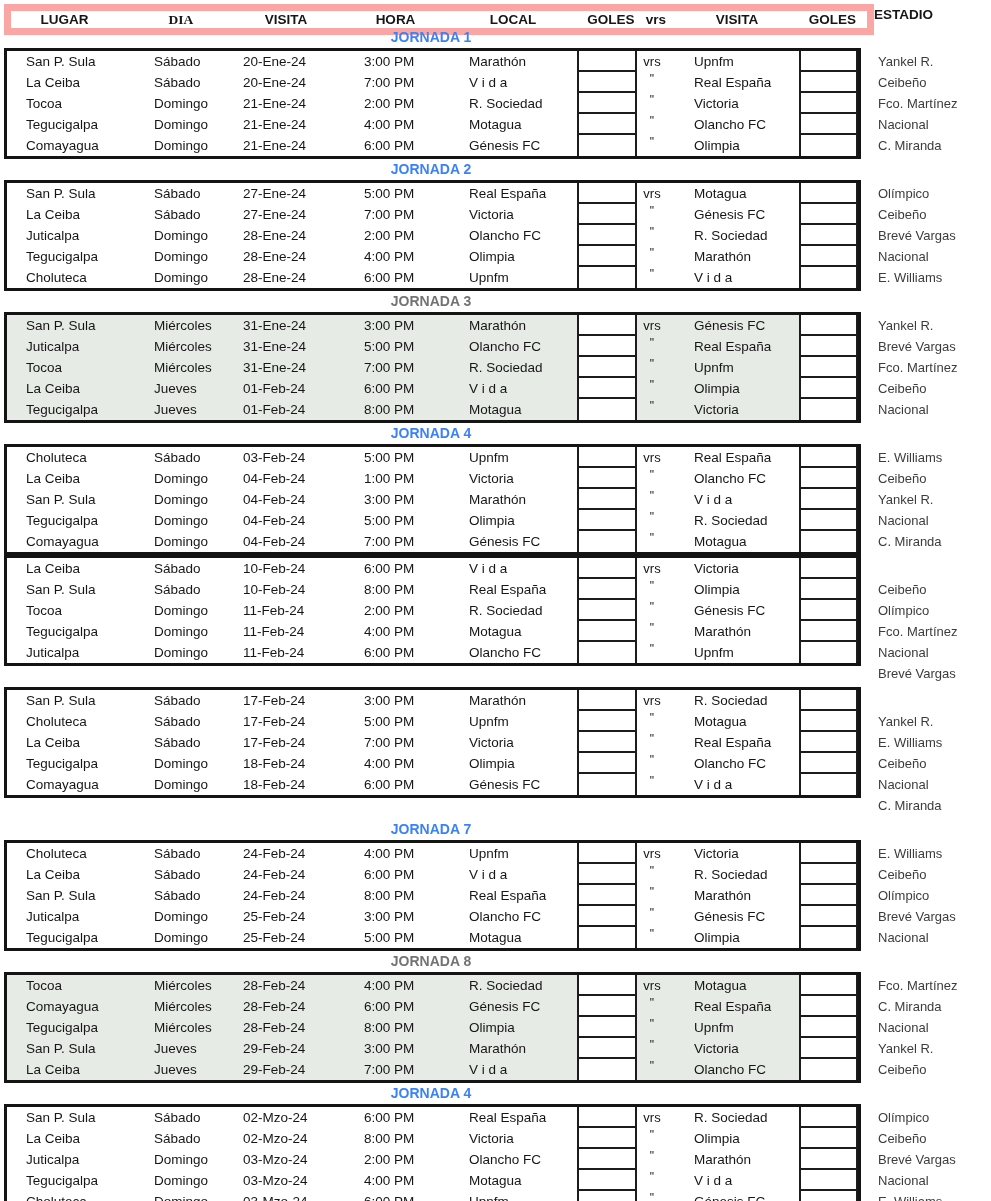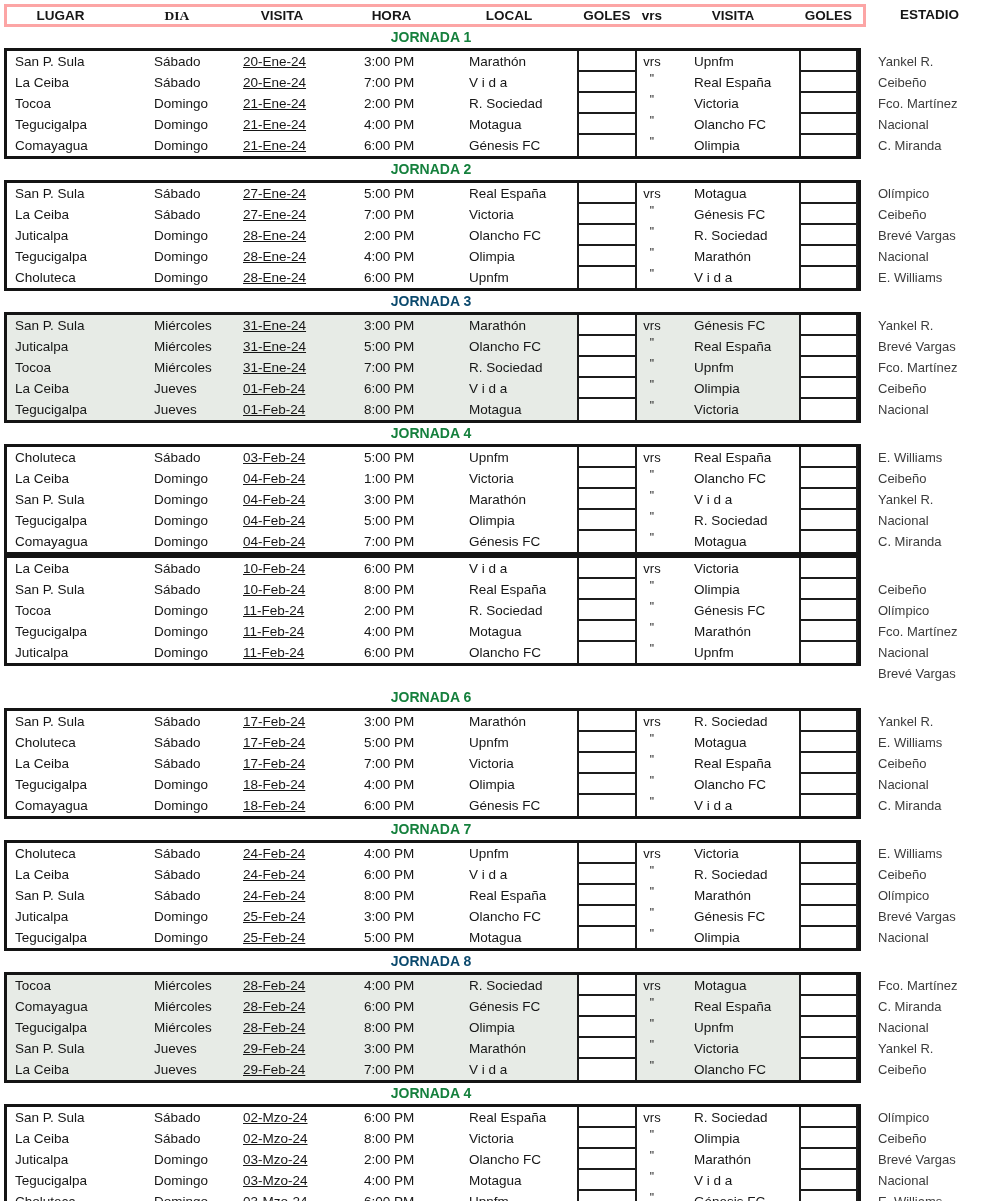--- a/index.html
+++ b/index.html
@@ -8,60 +8,60 @@
     width:991px;height:1201px;
     background:#fff;
     overflow:hidden;
     font-family:"Liberation Sans",sans-serif;
     color:#161616;
   }
   
   .header-box{
     position:absolute;left:4px;top:4px;
     width:856px;height:17px;
-    border:3px solid #fca5a5;
+    border:7px solid #fca5a5;
     display:grid;
     grid-template-columns:147px 88px 122px 105px 108px 60px 30px 132px 59px;
     align-items:center;
     font-weight:bold;font-size:13.5px;line-height:17px;
   }
   .header-box .hc{text-align:center;white-space:nowrap;}
   .hc.h0{transform:translateX(-20px);}
   .hc.h1{transform:translateX(-21px);font-family:Liberation Serif, serif;}
   .hc.h2{transform:translateX(-21px);}
   .hc.h3{transform:translateX(-25px);}
   .hc.h4{transform:translateX(-14px);}
   .hc.h6{text-transform:none;font-weight:bold;}
   .estadio-header{
-    position:absolute;left:900px;top:7px;width:90px;
+    position:absolute;left:874px;top:7px;width:90px;
     font-weight:bold;font-size:13.5px;
   }
   
   .content{position:absolute;left:0;top:27px;width:991px;}
   .jornada{position:relative;width:991px;height:132px;}
   .jtitle{
     width:862px;height:21px;line-height:21px;
-    text-align:center;font-weight:bold;font-size:14px;color:#15803d;
-  }
-  .jtitle.hl{color:#0c4a6e;}
+    text-align:center;font-weight:bold;font-size:14px;color:#3b82f6;
+  }
+  .jtitle.hl{color:#737373;}
   .box{
     position:relative;margin-left:4px;
     width:851px;
     border:3px solid #141414;
     background:#fff;
   }
   .box.hl{background:#e7ebe6;}
   .mrow{
     display:grid;
     grid-template-columns:147px 88px 122px 105px 108px 60px 30px 132px 59px;
     height:21px;align-items:center;
     font-size:13.5px;white-space:nowrap;
   }
-  .c-lugar{padding-left:8px;}
-  .c-fecha{padding-left:1px;text-decoration:underline;}
+  .c-lugar{padding-left:19px;}
+  .c-fecha{padding-left:1px;}
   .c-visita{padding-left:27px;}
   .c-goles{
     height:21px;box-sizing:border-box;
     border-left:2px solid #1c1c1c;border-right:2px solid #1c1c1c;
     border-bottom:2px solid #1c1c1c;
     background:#fff;
   }
   .mrow:last-child .c-goles{border-bottom:none;}
   .c-vrs{text-align:center;font-size:13px;}
   .c-vrs.ditto{font-size:12px;line-height:10px;transform:translateY(-4px);}
@@ -418,21 +418,20 @@
         </div>
         <div class="estadios">
           <div class="estadio-label">Ceibeño</div>
           <div class="estadio-label">Olímpico</div>
           <div class="estadio-label">Fco. Martínez</div>
           <div class="estadio-label">Nacional</div>
           <div class="estadio-label">Brevé Vargas</div>
         </div>
       </div>
       <div class="jornada">
-        <div class="jtitle">JORNADA 6</div>
         <div class="box">
           <div class="mrow">
             <div class="c-lugar">San P. Sula</div>
             <div class="c-dia">Sábado</div>
             <div class="c-fecha">17-Feb-24</div>
             <div class="c-hora">3:00 PM</div>
             <div class="c-local">Marathón</div>
             <div class="c-goles"></div>
             <div class="c-vrs">vrs</div>
             <div class="c-visita">R. Sociedad</div>

